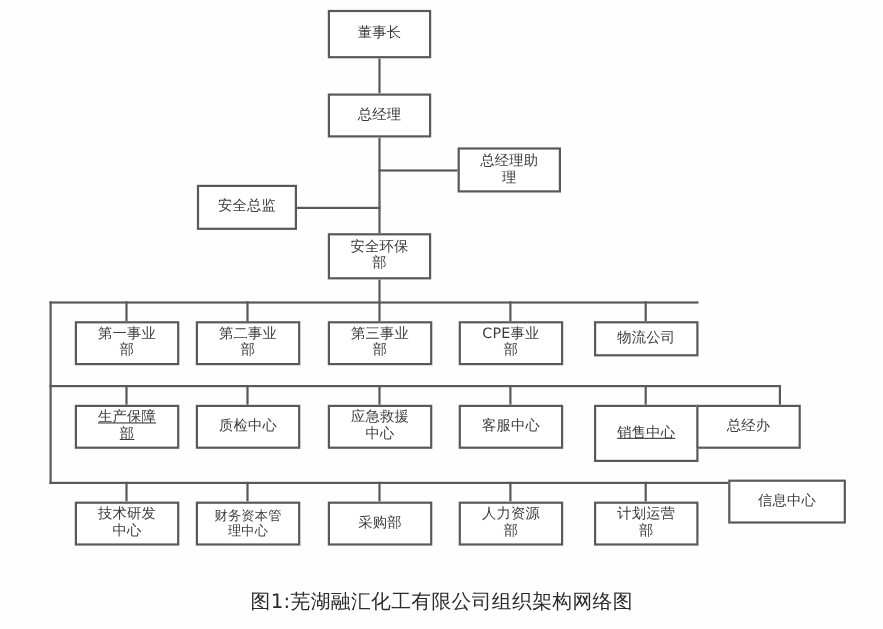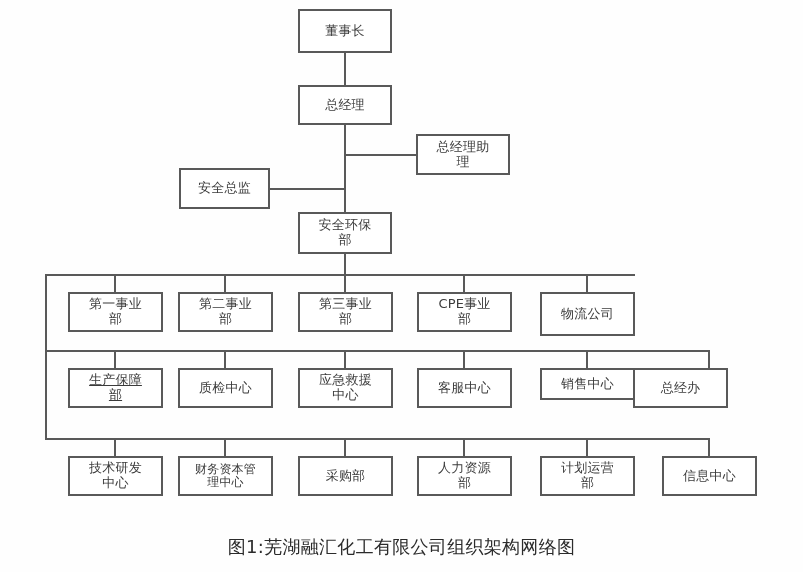--- a/index.html
+++ b/index.html
@@ -115,21 +115,21 @@
     </div>
     <div class="node" style="left:178px; top:292px; width:95px; height:40px;">
       <span class="node-label">第二事业部</span>
     </div>
     <div class="node" style="left:298px; top:292px; width:95px; height:40px;">
       <span class="node-label">第三事业部</span>
     </div>
     <div class="node" style="left:417px; top:292px; width:95px; height:40px;">
       <span class="node-label">CPE事业部</span>
     </div>
-    <div class="node" style="left:540px; top:292px; width:95px; height:44px;">
+    <div class="node" style="left:540px; top:292px; width:95px; height:32px;">
       <span class="node-label">物流公司</span>
     </div>
 
     <div class="conn h" style="left:45px; top:350px; width:665px;"></div>
     <div class="conn v" style="left:708px; top:350px; height:18px;"></div>
 
     <div class="conn v" style="left:114px; top:350px; height:18px;"></div>
     <div class="conn v" style="left:224px; top:350px; height:18px;"></div>
     <div class="conn v" style="left:344px; top:350px; height:18px;"></div>
     <div class="conn v" style="left:463px; top:350px; height:18px;"></div>
@@ -140,21 +140,21 @@
     </div>
     <div class="node" style="left:178px; top:368px; width:95px; height:40px;">
       <span class="node-label">质检中心</span>
     </div>
     <div class="node" style="left:298px; top:368px; width:95px; height:40px;">
       <span class="node-label">应急救援中心</span>
     </div>
     <div class="node" style="left:417px; top:368px; width:95px; height:40px;">
       <span class="node-label">客服中心</span>
     </div>
-    <div class="node" style="left:540px; top:368px; width:95px; height:32px;">
+    <div class="node" style="left:540px; top:368px; width:95px; height:52px;text-decoration:underline;">
       <span class="node-label">销售中心</span>
     </div>
     <div class="node" style="left:633px; top:368px; width:95px; height:40px;">
       <span class="node-label">总经办</span>
     </div>
 
     <div class="conn h" style="left:45px; top:438px; width:665px;"></div>
     <div class="conn v" style="left:708px; top:438px; height:18px;"></div>
 
     <div class="conn v" style="left:114px; top:438px; height:18px;"></div>
@@ -171,21 +171,21 @@
     </div>
     <div class="node" style="left:298px; top:456px; width:95px; height:40px;">
       <span class="node-label">采购部</span>
     </div>
     <div class="node" style="left:417px; top:456px; width:95px; height:40px;">
       <span class="node-label">人力资源部</span>
     </div>
     <div class="node" style="left:540px; top:456px; width:95px; height:40px;">
       <span class="node-label">计划运营部</span>
     </div>
-    <div class="node" style="left:662px; top:456px; width:95px; height:40px;">
+    <div class="node" style="left:662px; top:436px; width:107px; height:40px;">
       <span class="node-label">信息中心</span>
     </div>
 
   </div>
 
   <div class="caption">图1:芜湖融汇化工有限公司组织架构网络图</div>
 
 </div>
 
 </body></html>

